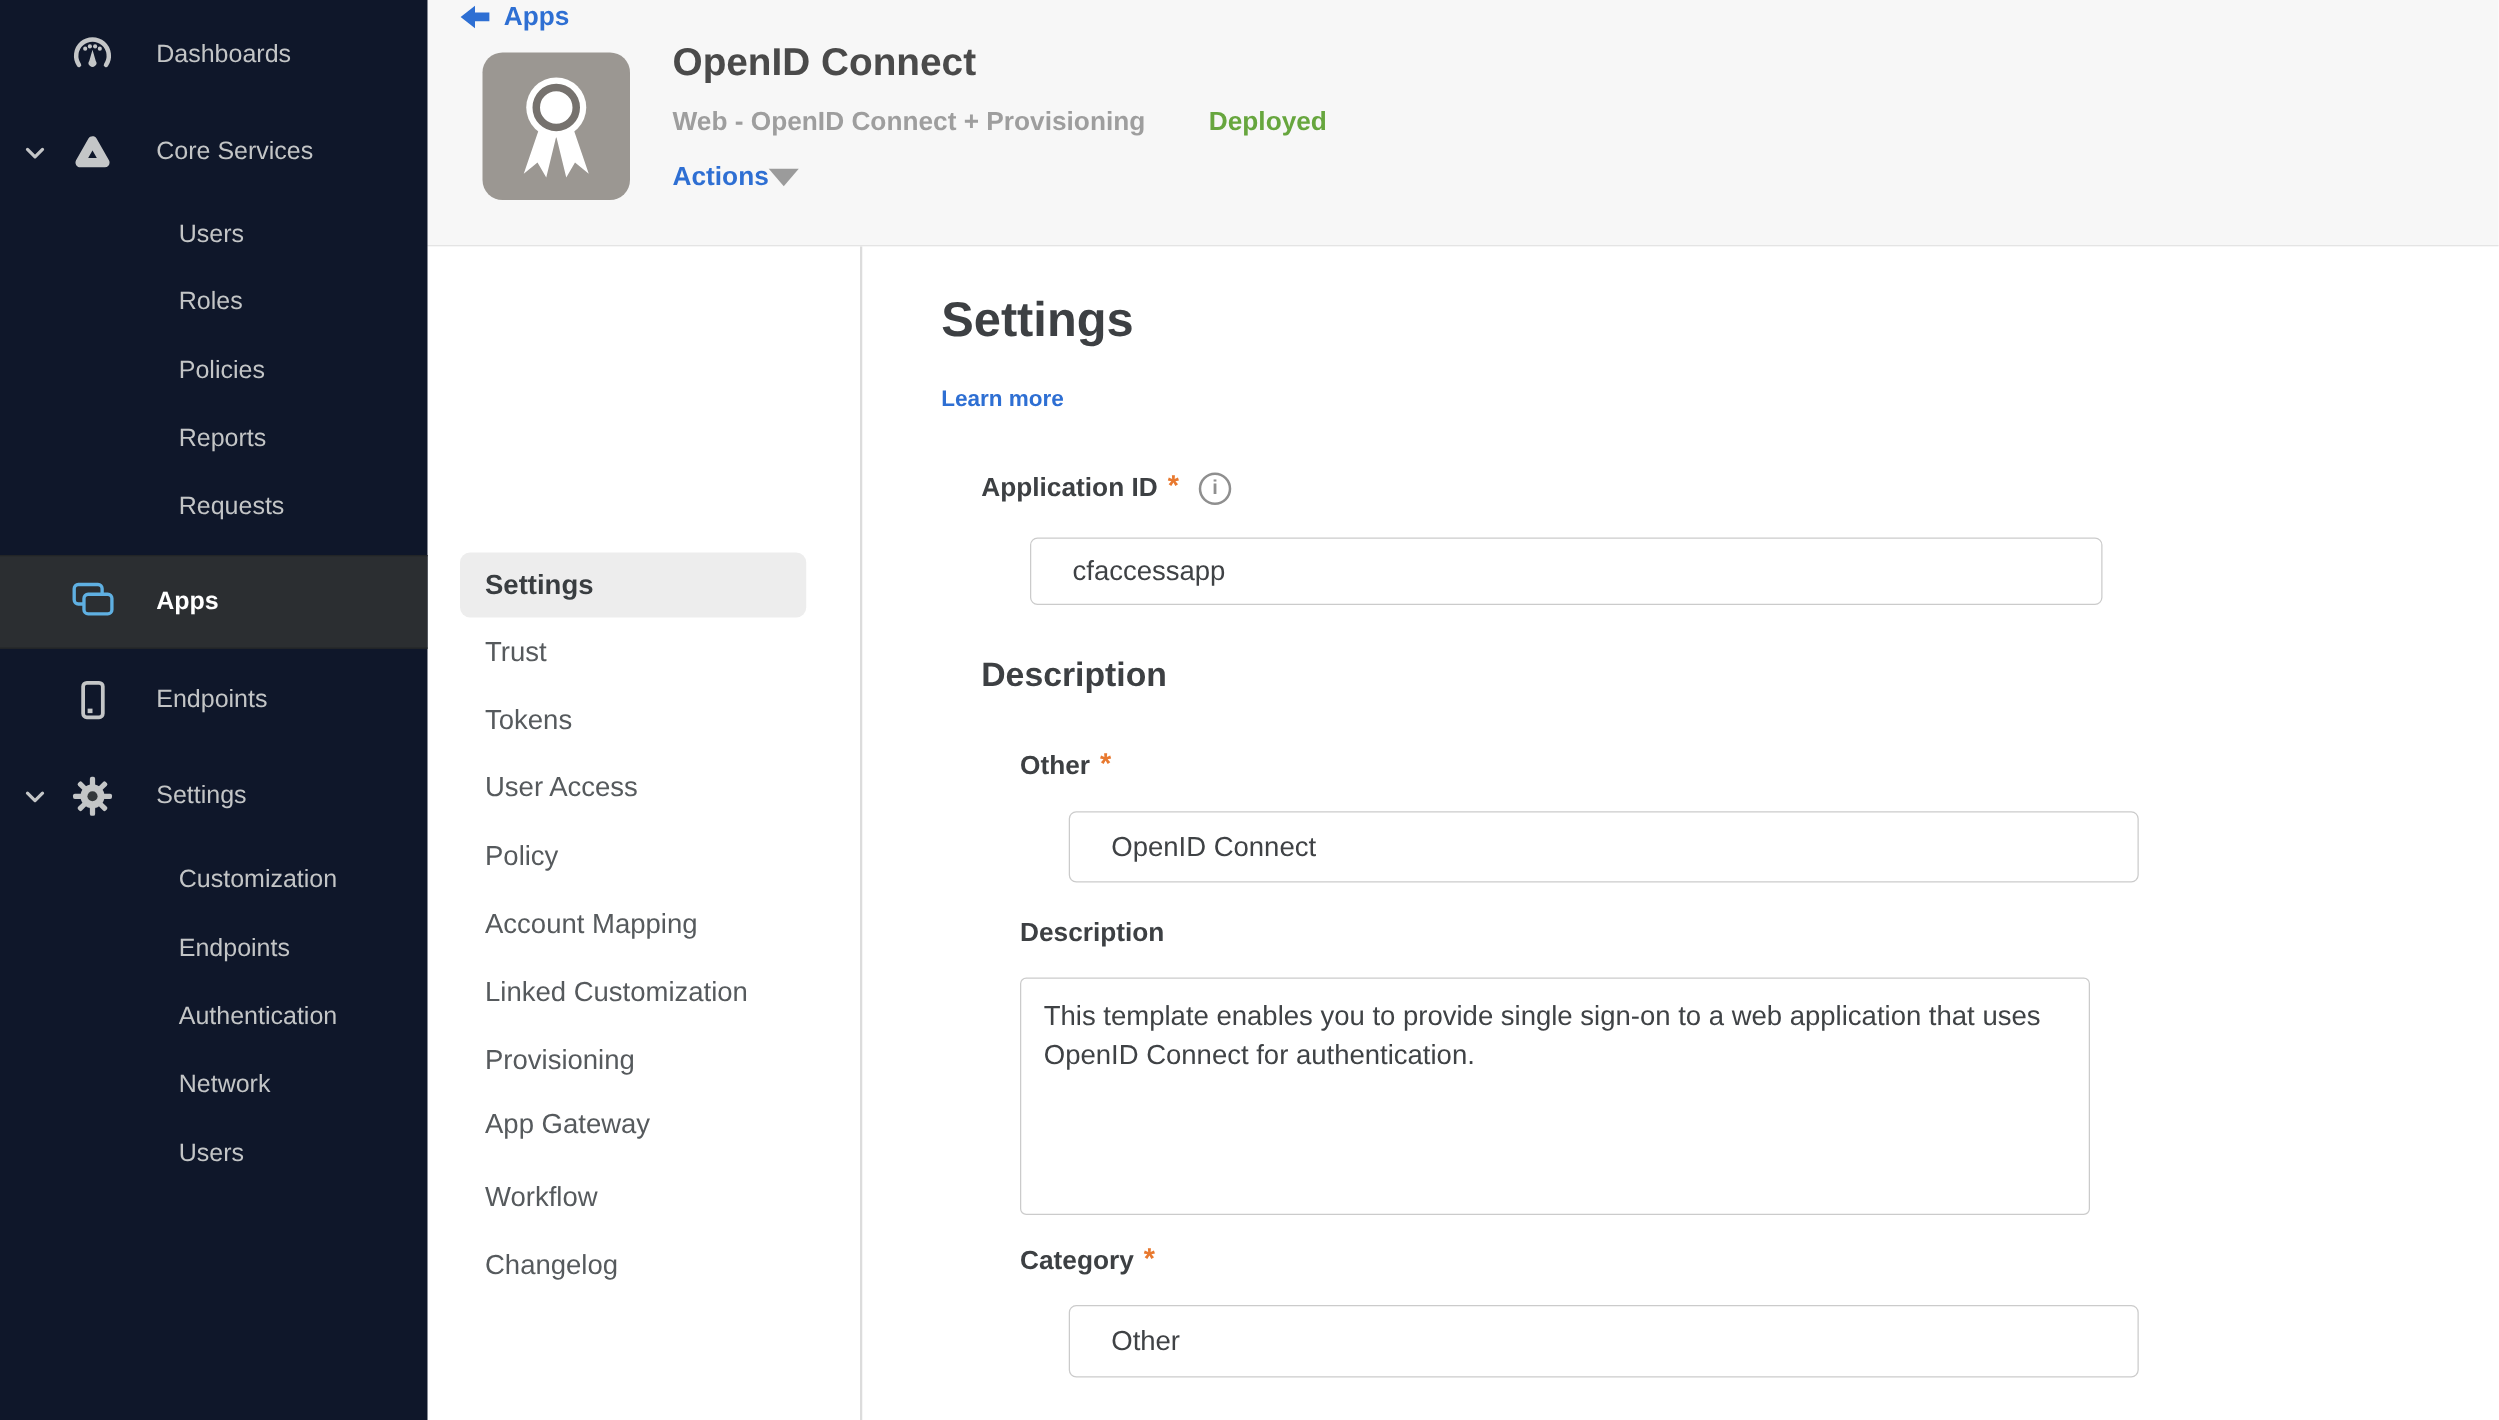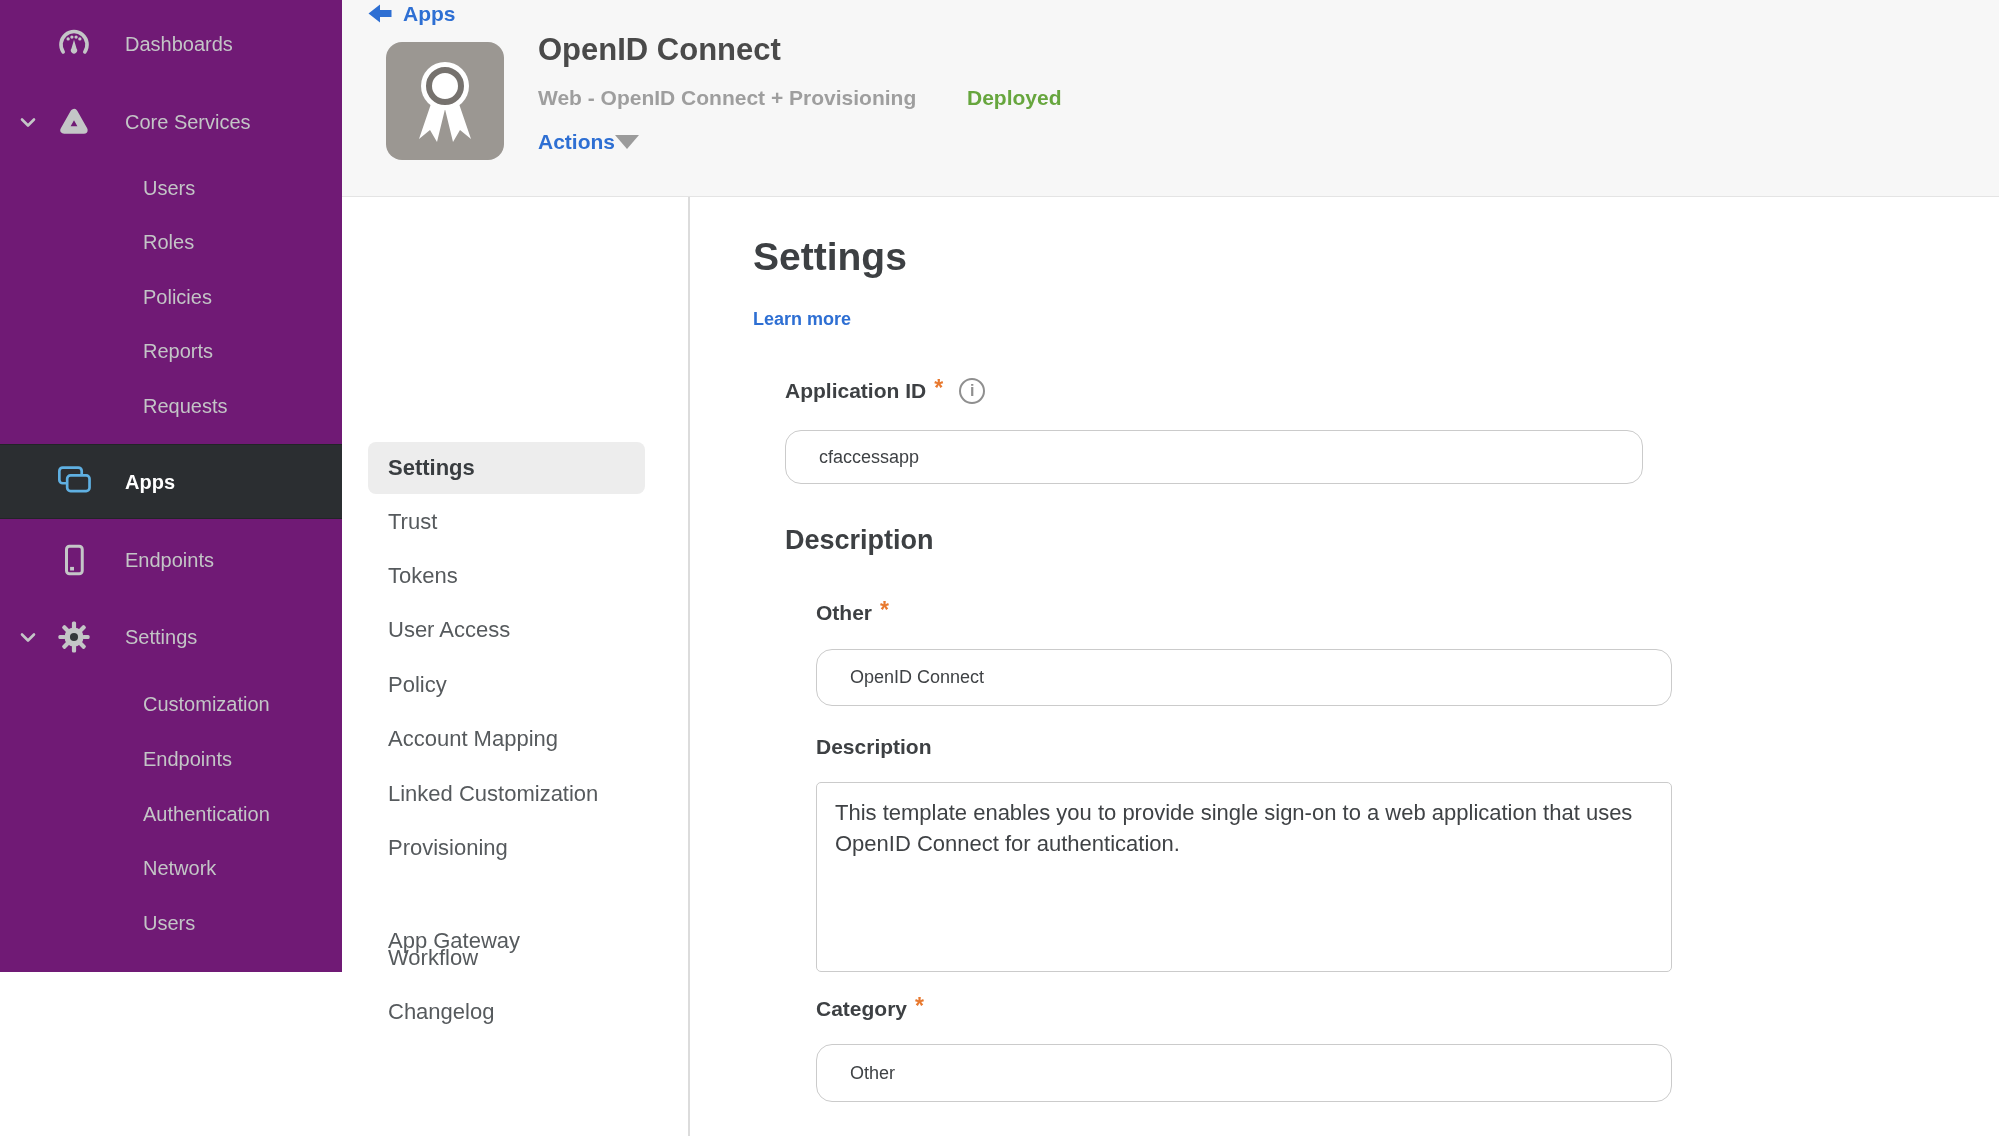--- a/index.html
+++ b/index.html
@@ -1,20 +1,20 @@
 <!DOCTYPE html>
 <html><head>
 <meta charset="utf-8">
 <style>
   * { margin:0; padding:0; box-sizing:border-box; }
   html,body { width:1999px; height:1136px; overflow:hidden; background:#ffffff;
               font-family:"Liberation Sans", sans-serif; position:relative; }
 
   
-  .sidebar { position:absolute; left:0; top:0; width:342px; height:972px; background:#701a75; z-index:2; }
+  .sidebar { position:absolute; left:0; top:0; width:342px; height:1136px; background:#0f172a; z-index:2; }
   .nav-row { position:absolute; left:0; width:100%; height:44px; color:#c3c5c6; font-size:20px; cursor:pointer; }
   .nav-chevron { position:absolute; left:16px; top:50%; transform:translateY(-50%); width:24px; height:24px; }
   .nav-icon { position:absolute; left:56px; top:50%; transform:translateY(-50%); width:36px; height:36px; }
   .nav-label { position:absolute; left:125px; top:50%; transform:translateY(-50%); white-space:nowrap; }
   .nav-label.sub { left:143px; }
   .apps-row { top:444px; height:75px; background:#2b2e31; border-top:1px solid #222527;
               border-bottom:1px solid #222527; color:#ffffff; font-weight:700; }
 
   
   .header { position:absolute; left:342px; top:0; width:1657px; height:197px;
@@ -43,22 +43,22 @@
   .form { position:absolute; left:690px; top:197px; width:1309px; height:939px; background:#ffffff; }
   .form-title { position:absolute; left:63px; top:38px; font-size:39px; font-weight:700; color:#3d4043; }
   .learn-more { position:absolute; left:63px; top:112px; font-size:18px; font-weight:700;
                 color:#2e6fd3; cursor:pointer; }
   .field-label { position:absolute; font-size:21px; font-weight:700; color:#3d4043; display:flex;
                  align-items:center; }
   .req { color:#e8792f; font-size:23px; margin-left:8px; position:relative; top:-2px; }
   .info-icon { display:inline-block; width:26px; height:26px; margin-left:16px; border:2px solid #8f8f8f;
                border-radius:50%; color:#8f8f8f; font-size:16px; font-weight:700; text-align:center;
                line-height:22px; cursor:pointer; }
-  .txt-input { position:absolute; border:1px solid #cbcbcb; border-radius:16px; background:#ffffff;
-               font-family:inherit; font-size:18px; color:#3f4245; padding-left:33px; outline:none; }
+  .txt-input { position:absolute; border:1px solid #cbcbcb; border-radius:6px; background:#ffffff;
+               font-family:inherit; font-size:22px; color:#3f4245; padding-left:33px; outline:none;margin-left:39px; }
   .txt-area { position:absolute; border:1px solid #cbcbcb; border-radius:5px; background:#ffffff;
               font-family:inherit; font-size:22px; color:#3f4245; padding:14px 18px; line-height:1.42;
               resize:none; outline:none; }
   .section-title { position:absolute; left:95px; top:328px; font-size:27px; font-weight:700; color:#3d4043; }
 </style>
 </head>
 <body>
 
 <aside class="sidebar">
 
@@ -197,21 +197,21 @@
 
 <nav class="subnav">
   <div class="tab active" style="top:245px">Settings</div>
   <div class="tab" style="top:299px">Trust</div>
   <div class="tab" style="top:353px">Tokens</div>
   <div class="tab" style="top:407px">User Access</div>
   <div class="tab" style="top:462px">Policy</div>
   <div class="tab" style="top:516px">Account Mapping</div>
   <div class="tab" style="top:571px">Linked Customization</div>
   <div class="tab" style="top:625px">Provisioning</div>
-  <div class="tab" style="top:718px">App Gateway</div>
+  <div class="tab" style="top:676px">App Gateway</div>
   <div class="tab" style="top:735px">Workflow</div>
   <div class="tab" style="top:789px">Changelog</div>
 </nav>
 <div class="vdivider"></div>
 
 <main class="form">
   <h1 class="form-title">Settings</h1>
   <a class="learn-more">Learn more</a>
 
   <div class="field-label" style="left:95px; top:180px">

